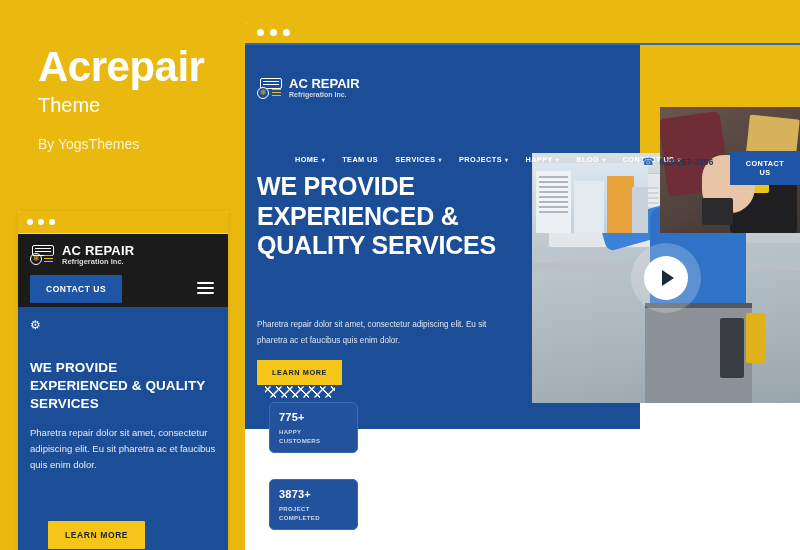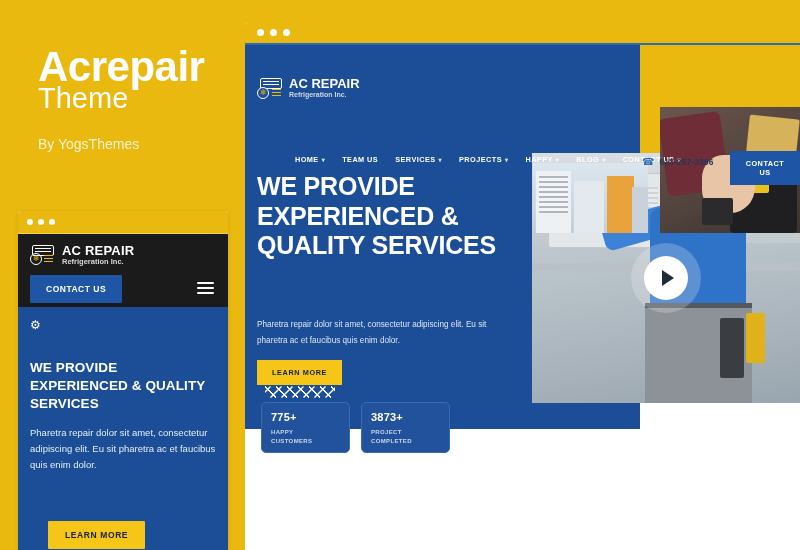--- a/index.html
+++ b/index.html
@@ -14,22 +14,22 @@
   #left-col {
     position:absolute; left:0; top:0; width:245px; height:550px;
     background:#eab90f;
   }
   #brand-title {
     position:absolute; left:38px; top:46px;
     font-size:42px; font-weight:bold; color:#ffffff; letter-spacing:-0.5px;
     line-height:1;
   }
   #brand-sub {
-    position:absolute; left:38px; top:84px;
-    font-size:29px; font-weight:400; color:#ffffff; line-height:1;
+    position:absolute; left:38px; top:95px;
+    font-size:20px; font-weight:400; color:#ffffff; line-height:1;
   }
   #brand-by {
     position:absolute; left:38px; top:137px;
     font-size:14px; font-weight:400; color:#fdf3d0; line-height:1;
   }
 
   
   #mobile-window {
     position:absolute; left:18px; top:211px; width:210px; height:339px;
     background:#ffffff; border-radius:3px 3px 0 0; overflow:hidden;
@@ -189,21 +189,21 @@
     position:absolute; left:12px; top:272px; width:262px;
     font-size:8.2px; color:#dee6f2; line-height:1.9; z-index:4;
   }
   #desk-learn {
     position:absolute; left:12px; top:315px; z-index:4;
     background:#f5c518; color:#16233a; font-size:7.3px; font-weight:bold;
     letter-spacing:.6px; padding:8px 15px; border:none;
   }
 
   #desk-stats {
-    position:absolute; left:16px; top:357px; display:flex; gap:11px; z-index:4;
+    position:absolute; left:24px; top:357px; display:flex; gap:26px; z-index:4;flex-direction:column;
   }
   .statcard {
     width:89px; height:51px; background:#22529c; border:1px solid #3a6cb4;
     border-radius:5px; padding:9px 9px 0 9px;
   }
   .statnum { font-size:11px; font-weight:bold; color:#ffffff; line-height:1; letter-spacing:.2px; }
   .statlabel { margin-top:5px; font-size:6px; font-weight:bold; color:#c9d6ea; line-height:1.45; letter-spacing:.35px; }
 
   
   #desk-hero-photo {

